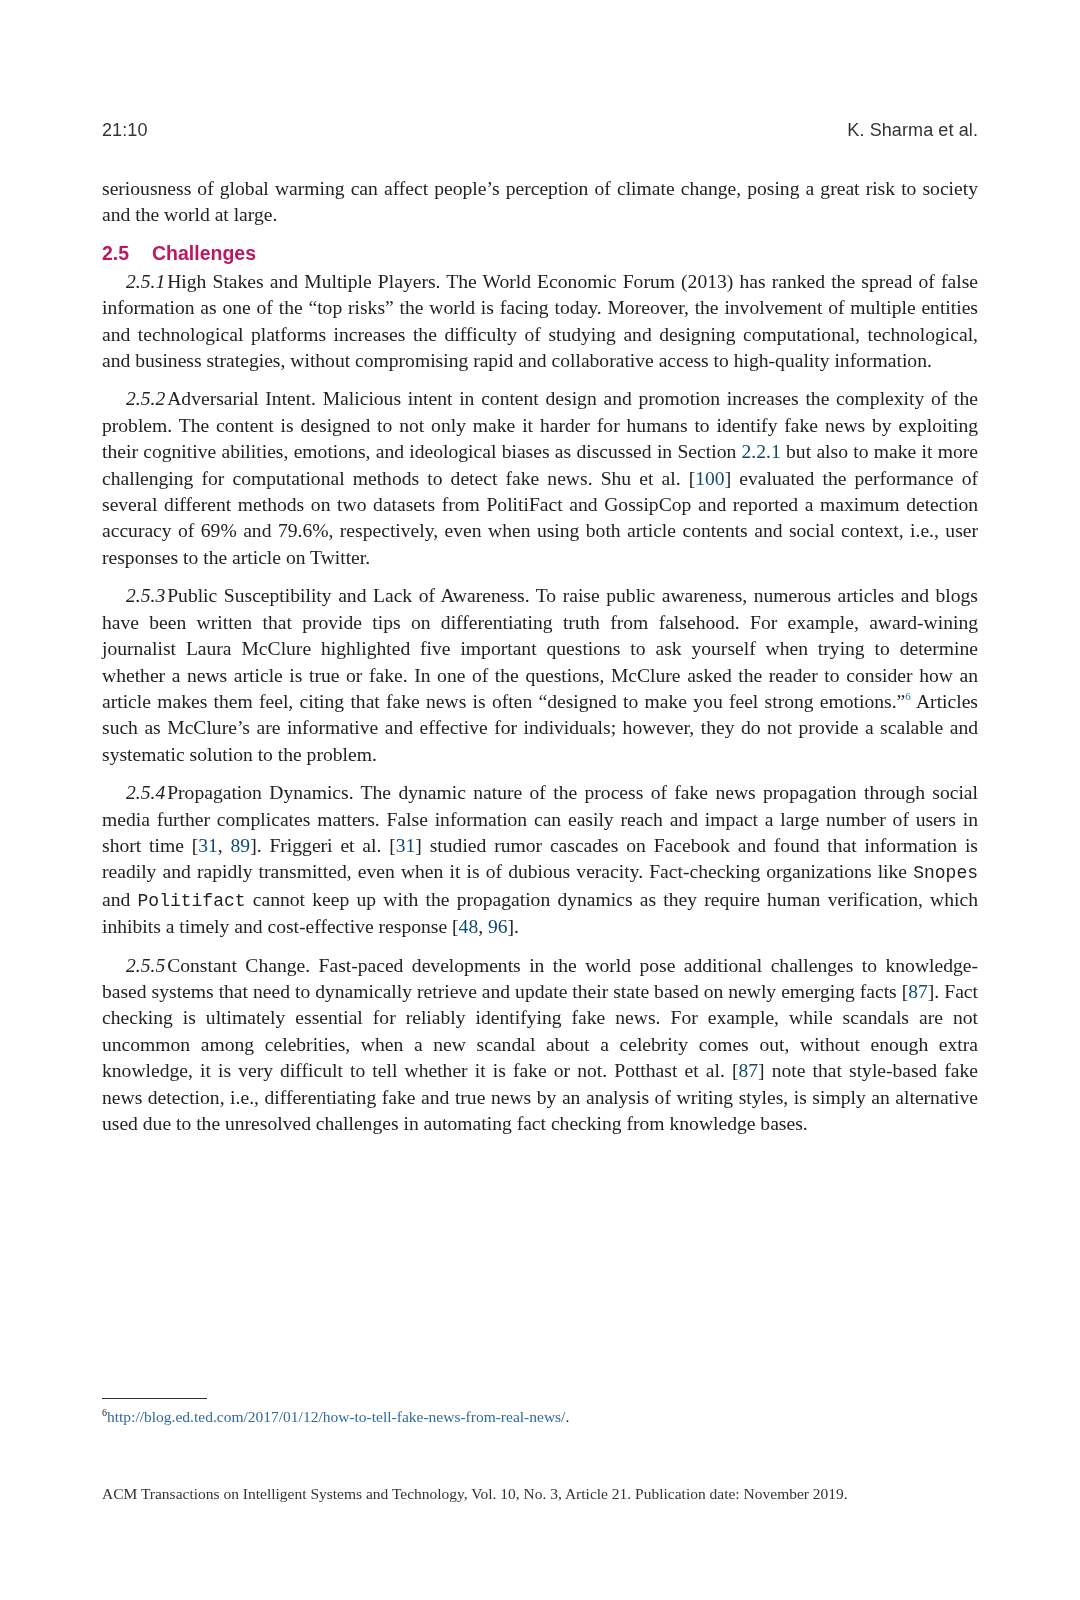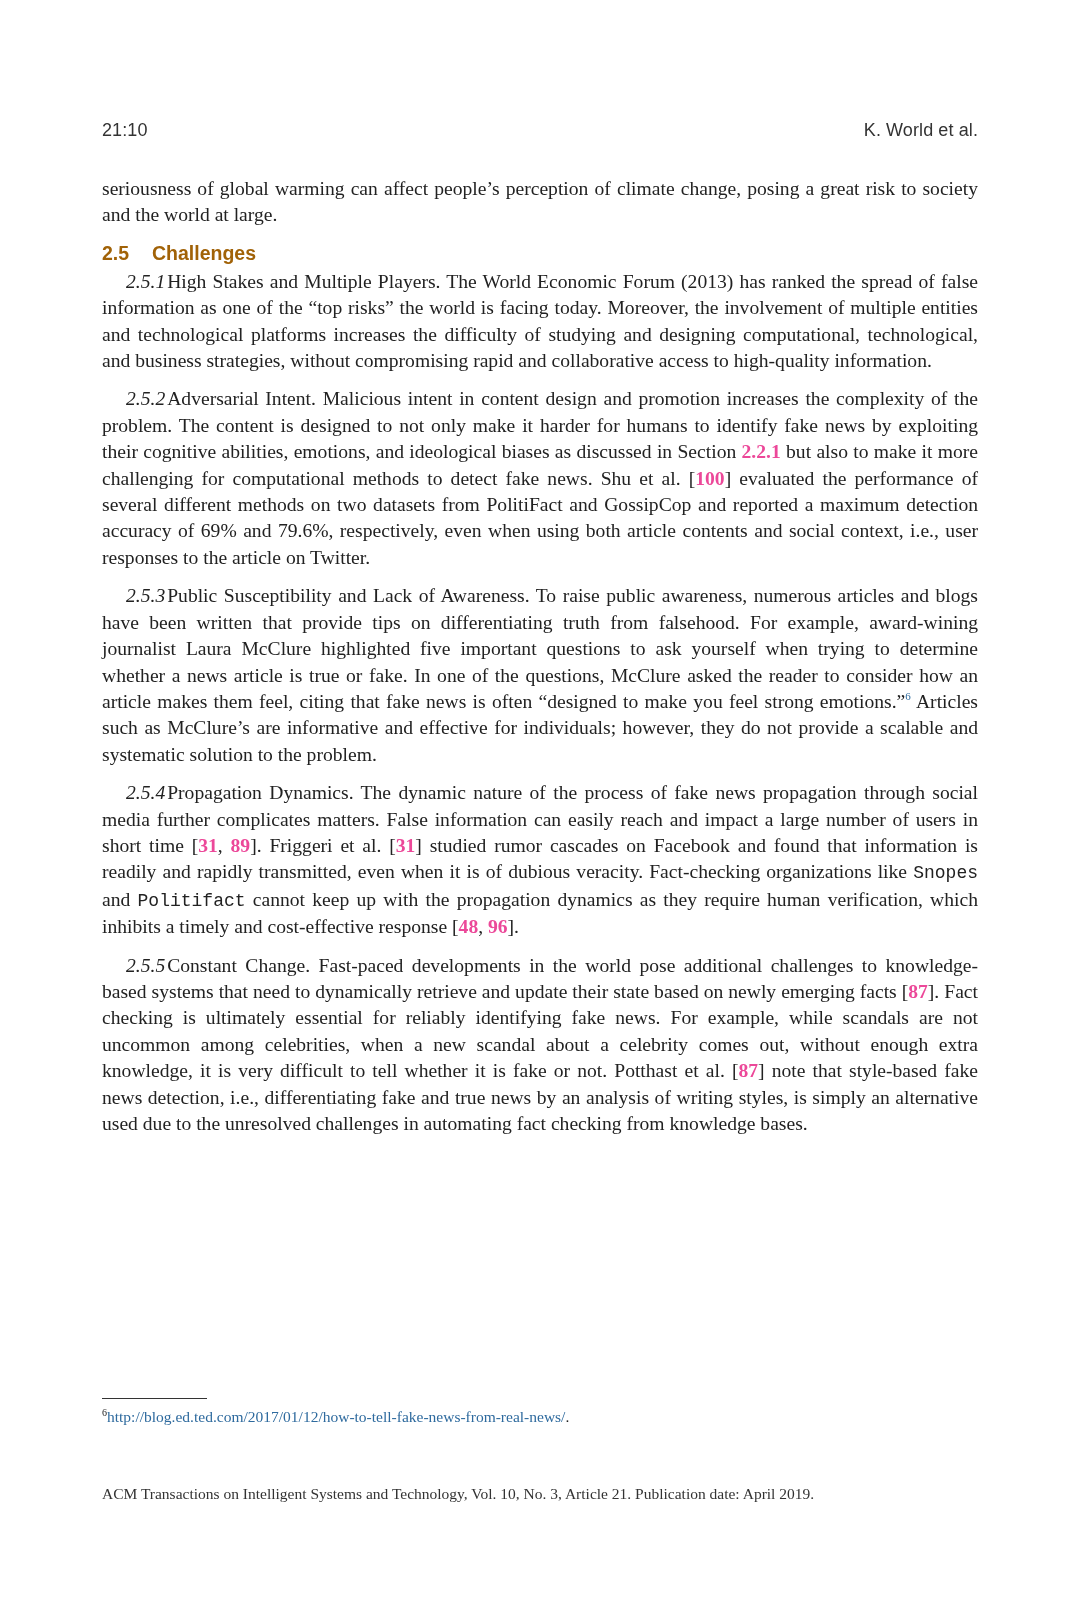--- a/index.html
+++ b/index.html
@@ -49,42 +49,41 @@
     }
     .continuation {
       margin-bottom: 11px !important;
     }
     .section-heading {
       font-family: "Liberation Sans", "DejaVu Sans", sans-serif;
       font-weight: bold;
       font-size: 19.5px;
       line-height: 26px;
       margin: 0 0 3px 0;
-      color: #a16207;
+      color: #be185d;
     }
     .section-heading .num {
       display: inline-block;
       width: 50px;
     }
     .intro {
       margin-bottom: 13px !important;
     }
     .subsection {
       text-indent: 24px;
       margin-bottom: 12px !important;
     }
     .subsection .subnum {
       font-style: italic;
       margin-right: 2px;
     }
     .subsection .subtitle {
     }
     .cite {
-      color: #ec4899;
-      font-weight: bold;
+      color: #0c4a6e;
     }
     .mono {
       font-family: "Liberation Mono", "DejaVu Sans Mono", monospace;
       font-size: 18px;
     }
     sup.fnref {
       font-size: 11px;
       vertical-align: super;
       line-height: 0;
       color: #2e6a9e;
@@ -123,21 +122,21 @@
       color: #333333;
     }
   </style>
 </head>
 <body>
 
 <div class="page">
 
   <header class="running-head">
     <span>21:10</span>
-    <span>K. World et al.</span>
+    <span>K. Sharma et al.</span>
   </header>
 
   <div class="body-text">
 
     <p class="continuation">seriousness of global warming can affect people’s perception of climate change, posing a great risk to society and the world at large.</p>
 
     <h2 class="section-heading">
       <span class="num">2.5</span><span>Challenges</span>
     </h2>
 
@@ -149,15 +148,15 @@
 
     <p class="subsection"><span class="subnum">2.5.4</span><span class="subtitle">Propagation Dynamics.</span><span> The dynamic nature of the process of fake news propagation through social media further complicates matters. False information can easily reach and impact a large number of users in short time [</span><a class="cite">31</a><span>, </span><a class="cite">89</a><span>]. Friggeri et al. [</span><a class="cite">31</a><span>] studied rumor cascades on Facebook and found that information is readily and rapidly transmitted, even when it is of dubious veracity. Fact-checking organizations like </span><span class="mono">Snopes</span><span> and </span><span class="mono">Politifact</span><span> cannot keep up with the propagation dynamics as they require human verification, which inhibits a timely and cost-effective response [</span><a class="cite">48</a><span>, </span><a class="cite">96</a><span>].</span></p>
 
     <p class="subsection"><span class="subnum">2.5.5</span><span class="subtitle">Constant Change.</span><span> Fast-paced developments in the world pose additional challenges to knowledge-based systems that need to dynamically retrieve and update their state based on newly emerging facts [</span><a class="cite">87</a><span>]. Fact checking is ultimately essential for reliably identifying fake news. For example, while scandals are not uncommon among celebrities, when a new scandal about a celebrity comes out, without enough extra knowledge, it is very difficult to tell whether it is fake or not. Potthast et al. [</span><a class="cite">87</a><span>] note that style-based fake news detection, i.e., differentiating fake and true news by an analysis of writing styles, is simply an alternative used due to the unresolved challenges in automating fact checking from knowledge bases.</span></p>
 
   </div>
 
   <div class="footnote-rule"></div>
   <div class="footnote"><sup>6</sup><a class="url">http://blog.ed.ted.com/2017/01/12/how-to-tell-fake-news-from-real-news/</a><span>.</span></div>
 
-  <footer class="journal-footer">ACM Transactions on Intelligent Systems and Technology, Vol. 10, No. 3, Article 21. Publication date: April 2019.</footer>
+  <footer class="journal-footer">ACM Transactions on Intelligent Systems and Technology, Vol. 10, No. 3, Article 21. Publication date: November 2019.</footer>
 
 </div>
 
 </body></html>

